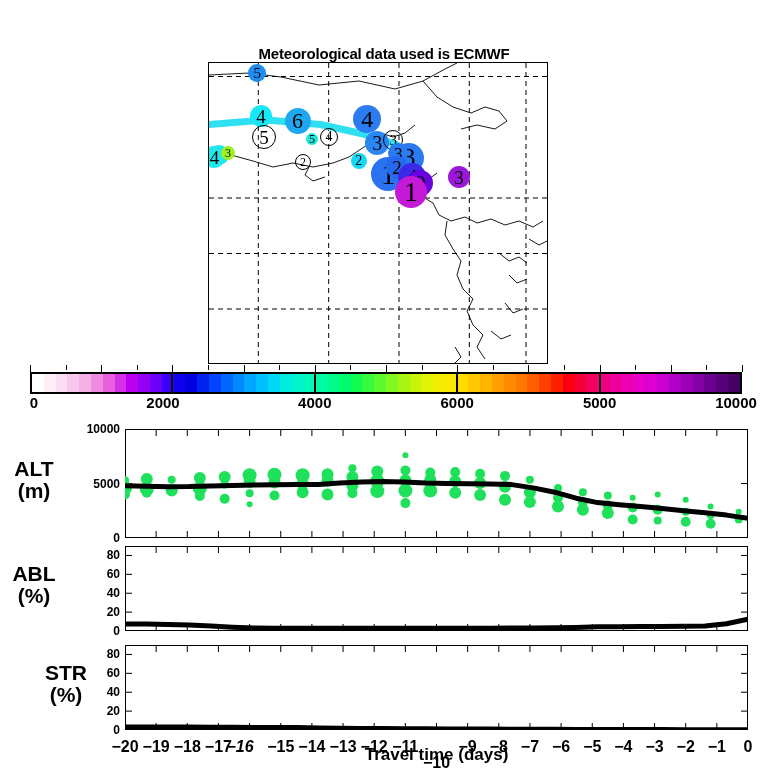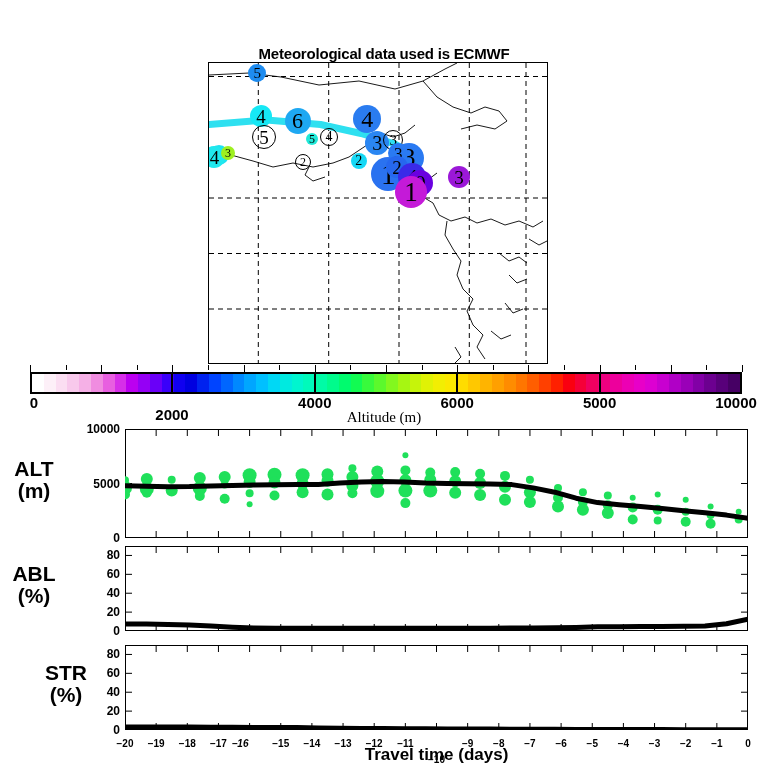--- a/index.html
+++ b/index.html
@@ -124,21 +124,21 @@
     right: 0;
     font-size: 12px;
     font-family: "Liberation Sans", sans-serif;
     font-weight: bold;
     transform: translateY(-50%);
     white-space: nowrap;
     text-align: right;
   }
   .xtick-lab {
     position: absolute;
-    font-size: 10px;
+    font-size: 16px;
     font-family: "Liberation Sans", sans-serif;
     font-weight: bold;
     transform: translateX(-50%);
     white-space: nowrap;
   }
   .xaxis-title {
     left: 125px; width: 623px; top: 745px;
     text-align: center;
     font-size: 17px;
     font-weight: bold;
@@ -314,27 +314,26 @@
         <div class="cbar-tick" style="left: 534px; height: 5px;"></div>
         <div class="cbar-tick" style="left: 569.6px;"></div>
         <div class="cbar-tick" style="left: 605.2px; height: 5px;"></div>
         <div class="cbar-tick" style="left: 640.8px;"></div>
         <div class="cbar-tick" style="left: 676.4px; height: 5px;"></div>
         <div class="cbar-tick" style="left: 712px;"></div>
       </div>
   </div>
   <div class="abs cbar-labels" id="cbar-labels">
       <div class="cbar-lab" style="left: 34px;">0</div>
-      <div class="cbar-lab" style="left: 172px; margin-top: 12px;">2000</div>
+      <div class="cbar-lab" style="left: 163px;">2000</div>
       <div class="cbar-lab" style="left: 314.8px;">4000</div>
       <div class="cbar-lab" style="left: 457.2px;">6000</div>
       <div class="cbar-lab" style="left: 599.6px;">5000</div>
       <div class="cbar-lab" style="left: 736px;">10000</div>
     </div>
-  <div class="abs cbar-title">Altitude (m)</div>
 
   <div id="panels">
       <div class="panel" style="top: 429px; height: 109px;">
         <div class="panel-box"></div>
         <svg class="panel-svg" width="623" height="109" viewBox="0 0 623 109">
           <line x1="0" y1="109" x2="0" y2="102" stroke="#000" stroke-width="1"></line>
           <line x1="0" y1="0" x2="0" y2="7" stroke="#000" stroke-width="1"></line>
           <line x1="31.150000000000002" y1="109" x2="31.150000000000002" y2="102" stroke="#000" stroke-width="1"></line>
           <line x1="31.150000000000002" y1="0" x2="31.150000000000002" y2="7" stroke="#000" stroke-width="1"></line>
           <line x1="62.300000000000004" y1="109" x2="62.300000000000004" y2="102" stroke="#000" stroke-width="1"></line>

